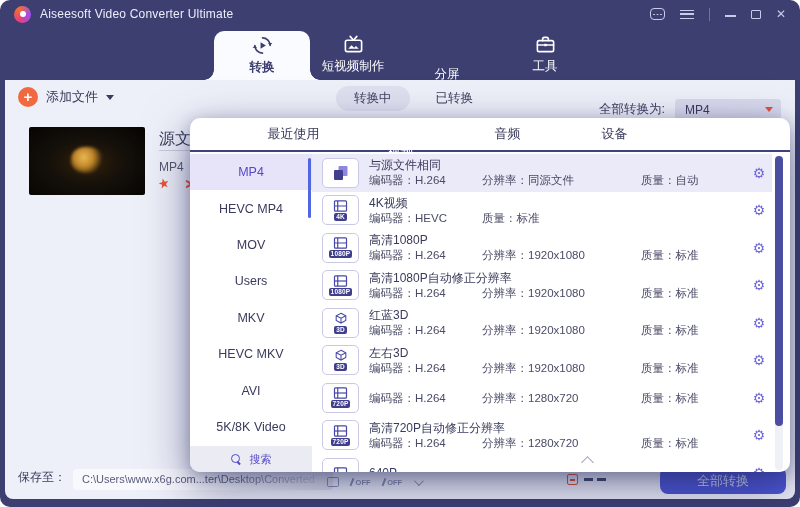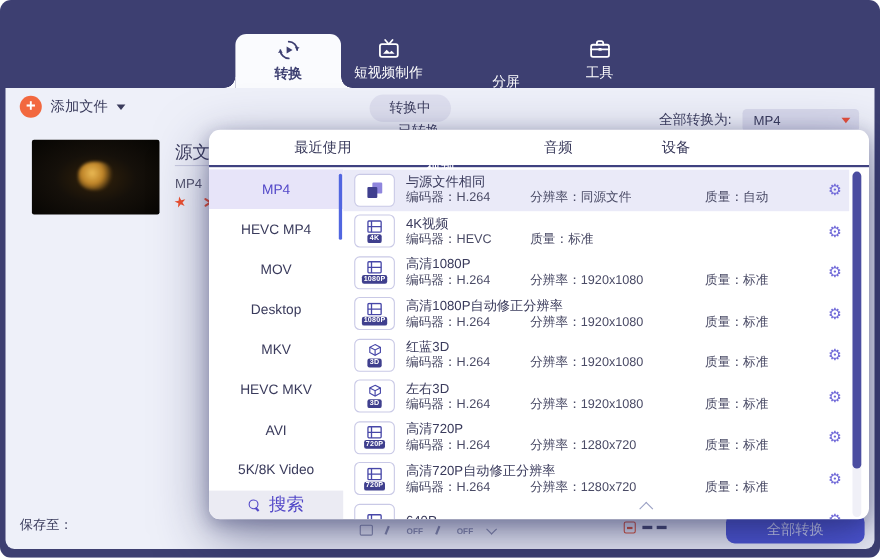--- a/index.html
+++ b/index.html
@@ -31,21 +31,21 @@
   .nav-tab.active::after{content:"";position:absolute;bottom:0;right:-10px;width:10px;height:10px;background:radial-gradient(circle at 10px 0,rgba(0,0,0,0) 9.5px,#fafbfe 10px);}
 
   
   .content{position:absolute;left:5px;right:5px;top:80px;bottom:8px;background:#eef0f9;border-radius:0 0 8px 8px;}
 
   
   .add-group{position:absolute;left:13px;top:7px;display:flex;align-items:center;gap:8px;cursor:pointer;}
   .add-circle{width:20px;height:20px;border-radius:50%;background:#f2683f;color:#fff;font-size:15px;line-height:19px;text-align:center;font-weight:bold;}
   .add-label{font-size:13px;color:#3a3b5c;}
   .caret-dn{width:0;height:0;border-left:4.5px solid transparent;border-right:4.5px solid transparent;border-top:5px solid #3a3b5c;}
-  .segment{position:absolute;left:331px;top:6px;display:flex;align-items:flex-start;flex-direction:column;}
+  .segment{position:absolute;left:331px;top:6px;display:flex;align-items:center;}
   .seg-pill{background:#dfe0ef;border-radius:13px;padding:4px 18px;font-size:12.5px;color:#3a3b5c;cursor:pointer;}
   .seg-plain{margin-left:26px;font-size:12.5px;color:#3a3b5c;cursor:pointer;}
   .convert-all{position:absolute;right:14px;top:19px;display:flex;align-items:center;gap:10px;}
   .ca-label{font-size:12.5px;color:#3a3b5c;}
   .ca-select{width:106px;height:21px;background:#d9daec;border-radius:4px;display:flex;align-items:center;padding:0 8px 0 10px;font-size:12px;color:#3a3b5c;cursor:pointer;}
   .caret-red{margin-left:auto;width:0;height:0;border-left:4.5px solid transparent;border-right:4.5px solid transparent;border-top:5.5px solid #e8503a;}
 
   
   .thumb{position:absolute;left:24px;top:47px;width:116px;height:68px;border-radius:2px;background:radial-gradient(ellipse at 50% 52%,#33220a 0%,#15100a 45%,#060503 100%);overflow:hidden;}
   .thumb::after{content:"";position:absolute;left:42px;top:20px;width:32px;height:26px;border-radius:45%;background:radial-gradient(circle at 40% 40%,#f5c35a 0%,#c78a2a 40%,rgba(90,55,10,0) 75%);filter:blur(1.5px);opacity:.95;}
@@ -58,39 +58,39 @@
   .i-scissor::before,.i-scissor::after{content:"";position:absolute;left:0;top:5px;width:13px;height:1.7px;background:#f0502e;border-radius:1px;}
   .i-scissor::before{transform:rotate(32deg);}
   .i-scissor::after{transform:rotate(-32deg);}
 
   
   .save-label{position:absolute;left:13px;bottom:13px;font-size:12px;color:#3a3b5c;}
   .path-box{position:absolute;left:68px;bottom:9px;width:260px;height:21px;background:#f8f9fd;border-radius:4px;font-size:11px;color:#585c7d;line-height:21px;padding:0 9px;white-space:nowrap;overflow:hidden;}
   .path-box::after{content:"";position:absolute;right:0;top:0;bottom:0;width:110px;background:linear-gradient(90deg,rgba(226,227,238,0),#dcdde8);}
   .mini-row{position:absolute;left:322px;bottom:12px;display:flex;align-items:center;gap:12px;color:#8b8fae;}
   .i-folder{width:12px;height:10px;border:1.3px solid #8b8fae;border-radius:1.5px;}
-  .mini-toggle{display:flex;align-items:center;gap:16px;font-size:7.5px;font-weight:bold;color:#8b8fae;}
+  .mini-toggle{display:flex;align-items:center;gap:2px;font-size:7.5px;font-weight:bold;color:#8b8fae;}
   .i-slash{width:1.6px;height:8px;background:#8b8fae;transform:rotate(22deg);margin-right:1px;}
   .i-chev-dn{width:7px;height:7px;border-right:1.6px solid #8b8fae;border-bottom:1.6px solid #8b8fae;transform:rotate(45deg) translateY(-2px);}
   .mini-red{position:absolute;left:562px;bottom:14px;display:flex;align-items:center;gap:6px;}
   .i-redbox{width:11px;height:11px;border:1.4px solid #e05030;border-radius:2px;position:relative;}
   .i-redbox::after{content:"";position:absolute;left:2px;top:4px;width:5px;height:2px;background:#e05030;}
   .dark-dash{width:9px;height:2.5px;background:#44466a;box-shadow:13px 0 0 #44466a;}
   .convert-btn{position:absolute;right:9px;bottom:5px;width:126px;height:27px;background:#4c55d4;border-radius:8px;color:#d8dcf8;font-size:13px;display:flex;align-items:center;justify-content:center;cursor:pointer;}
 
   
   .popup{position:absolute;left:190px;top:118px;width:600px;height:354px;background:#fff;border-radius:10px;overflow:hidden;box-shadow:0 16px 48px rgba(32,35,90,.5),0 4px 16px rgba(32,35,90,.32);}
   .ptabs{height:34px;display:flex;padding-left:50px;border-bottom:2px solid #3f4180;}
   .ptab{width:107px;display:flex;align-items:center;justify-content:center;font-size:13px;color:#3a3b5c;cursor:pointer;}
   .ptab.active{background:#a16207;color:#fff;margin-top:34px;}
   .pbody{position:absolute;top:36px;left:0;right:0;bottom:0;display:flex;}
   .psidebar{width:122px;position:relative;flex:none;}
   .side-item{height:36.4px;display:flex;align-items:center;justify-content:center;font-size:12.5px;color:#3a3b5c;cursor:pointer;}
   .side-item.active{background:#e7e4f9;color:#5348c8;}
-  .side-search{position:absolute;bottom:0;left:0;right:0;height:26px;background:#ebebf3;display:flex;align-items:center;justify-content:center;gap:8px;color:#5348c8;font-size:16px;cursor:pointer;}
+  .side-search{position:absolute;bottom:0;left:0;right:0;height:26px;background:#ebebf3;display:flex;align-items:center;justify-content:center;gap:8px;color:#5348c8;font-size:11px;cursor:pointer;}
   .s-ico{position:relative;width:11px;height:11px;}
   .s-ico::before{content:"";position:absolute;left:0;top:0;width:7px;height:7px;border:1.6px solid #5348c8;border-radius:50%;}
   .s-ico::after{content:"";position:absolute;left:7.5px;top:7.5px;width:4px;height:1.6px;background:#5348c8;transform:rotate(45deg);transform-origin:0 0;}
   .side-scroll{position:absolute;right:1px;top:4px;width:3px;height:60px;background:#5166e0;border-radius:2px;}
   .plist{flex:1;position:relative;overflow:hidden;}
   .prow{height:37.5px;display:flex;align-items:center;padding-left:10px;margin-right:18px;cursor:pointer;}
   .prow.hl{background:#eaeaf8;}
   .ficon{width:37px;height:30px;border:1px solid #c9c9e6;border-radius:5px;background:#fff;display:flex;flex-direction:column;align-items:center;justify-content:center;flex:none;}
   .ficon svg{display:block;}
   .fbadge{font-size:6.5px;line-height:8px;padding:0 2px;background:#3f3f8e;color:#fff;border-radius:2px;font-weight:bold;margin-top:1px;letter-spacing:.2px;}
@@ -104,41 +104,53 @@
   .plist-track{position:absolute;right:7px;top:2px;bottom:2px;width:8px;background:#f0f0f7;border-radius:4px;}
   .plist-thumb{position:absolute;right:7px;top:2px;width:8px;height:270px;background:#4b4da0;border-radius:4px;cursor:pointer;}
   .pcollapse{position:absolute;left:392px;bottom:5px;width:12px;height:12px;cursor:pointer;}
   .pcollapse::before{content:"";position:absolute;left:1px;top:3px;width:8px;height:8px;border-left:1.8px solid #9aa0c4;border-top:1.8px solid #9aa0c4;transform:rotate(45deg);}
 </style>
 </head>
 <body>
 
 <div id="window">
 
+  <div class="titlebar">
+    <div class="logo"></div>
+    <div class="win-title">Aiseesoft Video Converter Ultimate</div>
+    <div class="controls">
+      <div class="i-chat"></div>
+      <div class="i-menu"></div>
+      <div class="tb-div"></div>
+      <div class="i-min"></div>
+      <div class="i-max"></div>
+      <div class="i-close">✕</div>
+    </div>
+  </div>
 
   <div class="nav">
     <div class="nav-tab active" style="left:214px;font-weight:bold;">
       <svg viewBox="0 0 22 22">
         <path d="M11 3a8 8 0 0 1 8 8"></path>
           <path d="M11 19a8 8 0 0 1-8-8"></path>
         <path class="fillpart" d="M19 11l-2.3-2.6h4.6z"></path>
           <path class="fillpart" d="M3 11l2.3 2.6H.7z"></path>
         <path class="fillpart" d="M9 7.6L14.6 11 9 14.4z"></path>
       </svg>
       <span>转换</span>
     </div>
     <div class="nav-tab" style="left:305px;">
       <svg viewBox="0 0 22 22">
         <rect x="2.5" y="6.5" width="17" height="12" rx="2"></rect>
         <path d="M7.5 2.5l3.5 4 3.5-4"></path>
         <path class="fillpart" d="M5.5 15.5l3.4-3.8 2.8 2.7 1.9-1.8 2.9 2.9z"></path>
       </svg>
       <span>短视频制作</span>
     </div>
-    <div class="nav-tab" style="left:412px;gap:40px;">
+    <div class="nav-tab" style="left:399px;gap:40px;">
       <svg viewBox="0 0 22 22">
         <rect x="2.5" y="4.5" width="17" height="13" rx="1.8"></rect>
         <path d="M9.5 4.5v13"></path>
           <path d="M9.5 11h10"></path>
       </svg>
       <span>分屏</span>
     </div>
     <div class="nav-tab" style="left:497px;">
       <svg viewBox="0 0 22 22">
         <rect x="2.5" y="7" width="17" height="11.5" rx="1.8"></rect>
@@ -172,20 +184,21 @@
     <div class="thumb"></div>
     <div class="src-label">源文件</div>
     <div class="src-divider"></div>
     <div class="src-format">MP4</div>
     <div class="src-icons">
       <span class="i-wand">★</span>
       <span class="i-scissor"></span>
     </div>
 
     <div class="save-label">保存至：</div>
+    <div class="path-box">C:\Users\www.x6g.com...ter\Desktop\Converted</div>
     <div class="mini-row">
       <span class="i-folder"></span>
       <span class="mini-toggle">
           <span class="i-slash"></span>
           <span>OFF</span>
         </span>
       <span class="mini-toggle">
           <span class="i-slash"></span>
           <span>OFF</span>
         </span>
@@ -204,21 +217,21 @@
       <div class="ptab active">视频</div>
       <div class="ptab">音频</div>
       <div class="ptab">设备</div>
     </div>
     <div class="pbody">
       <div class="psidebar">
         <div>
             <div class="side-item active">MP4</div>
             <div class="side-item">HEVC MP4</div>
             <div class="side-item">MOV</div>
-            <div class="side-item">Desktop</div>
+            <div class="side-item">Users</div>
             <div class="side-item">MKV</div>
             <div class="side-item">HEVC MKV</div>
             <div class="side-item">AVI</div>
             <div class="side-item">5K/8K Video</div>
           </div>
         <div class="side-search">
           <span class="s-ico"></span>
           <span>搜索</span>
         </div>
         <div class="side-scroll"></div>
@@ -336,21 +349,20 @@
           <div class="prow">
             <div class="ficon">
               <svg width="15" height="12" viewBox="0 0 16 13" fill="none" stroke="#4747a8" stroke-width="1.3">
                 <rect x="1.5" y="1" width="13" height="11" rx="1"></rect>
                 <path d="M1.5 6.5h13"></path>
                 <path d="M5 1v11"></path>
               </svg>
               <span class="fbadge">720P</span>
             </div>
             <div class="fmain">
-              <div class="ftitle">高清720P</div>
               <div class="fdetail">
                 <span class="fd-enc">编码器：H.264</span>
                 <span class="fd-res">分辨率：1280x720</span>
                 <span class="fd-q">质量：标准</span>
               </div>
             </div>
             <span class="gear">⚙</span>
           </div>
           <div class="prow">
             <div class="ficon">

